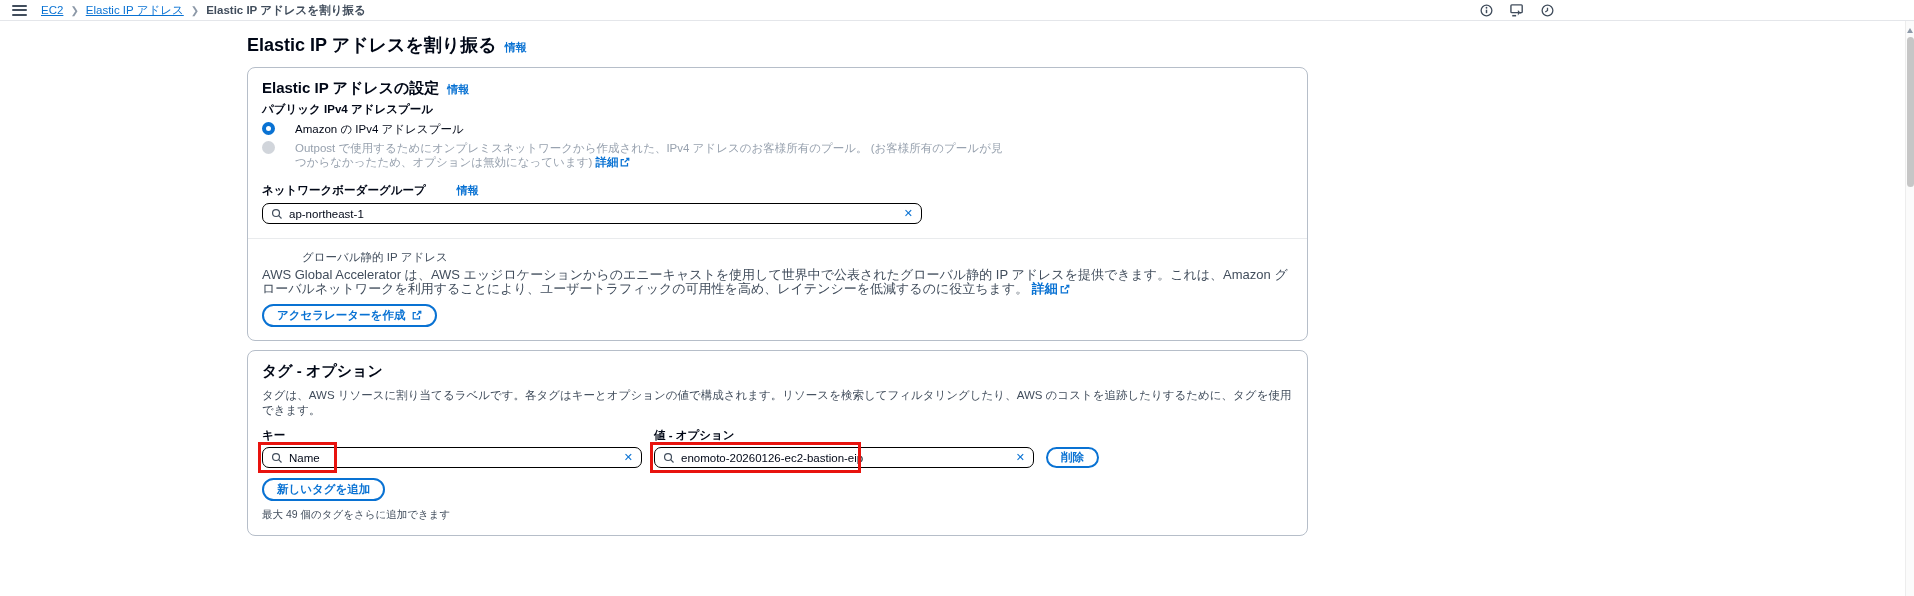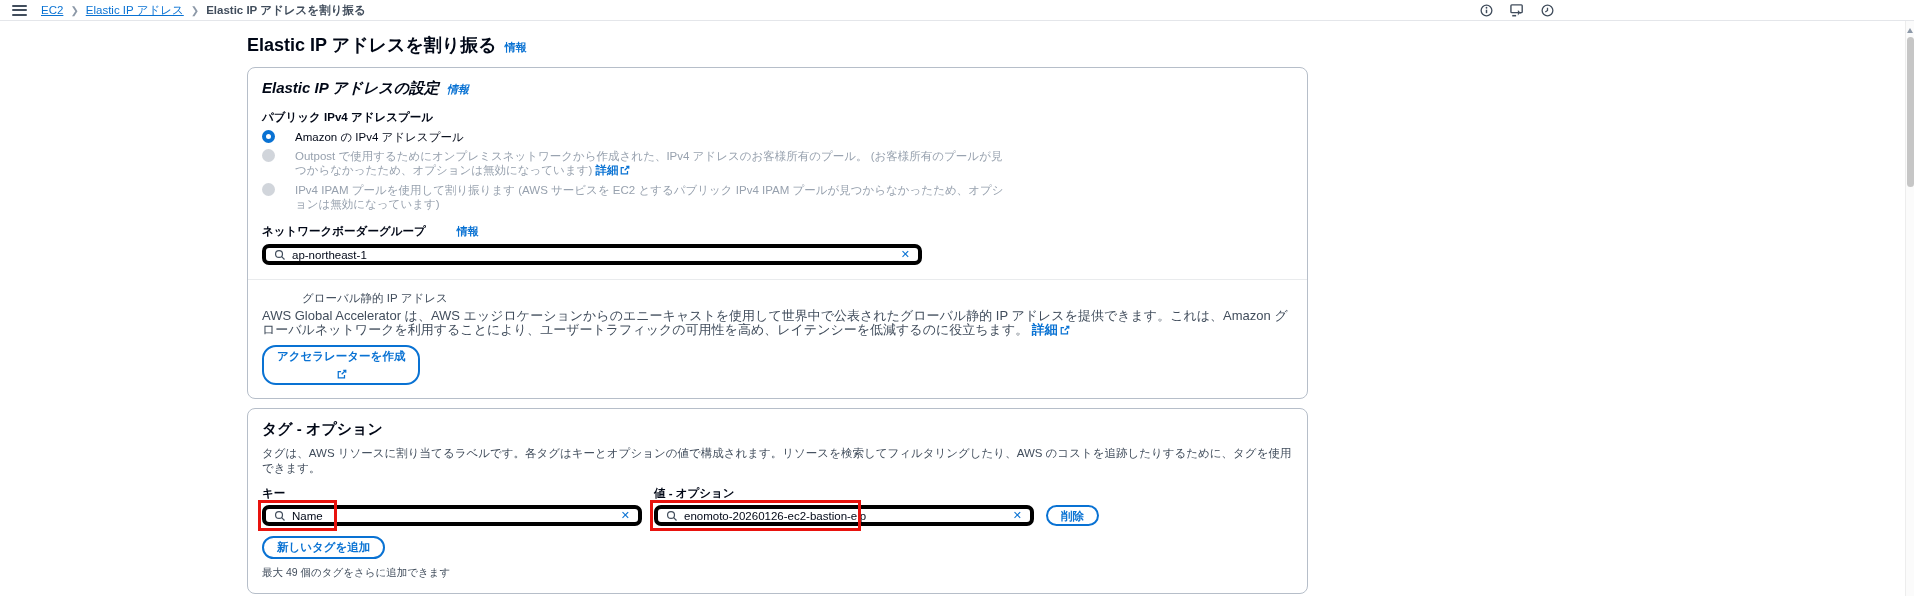--- a/index.html
+++ b/index.html
@@ -23,51 +23,51 @@
     border-bottom:5px solid #8d99a8; margin:7px auto 4px auto; }
   .scroll-thumb { width:7px; margin:0 auto; height:150px; background:#c6c6c6; border-radius:4px; }
 
   
   .content { padding:12px 0 0 247px; width:1555px; }
   .page-title-row { display:flex; align-items:baseline; gap:8px; margin-bottom:10px; }
   .page-title { font-size:18px; font-weight:700; color:#000716; }
   .info-link { color:#0972d3; font-weight:700; font-size:11px; cursor:pointer; }
 
   .card { width:1061px; background:#fff; border:1px solid #b6bec9; border-radius:8px; padding:11px 14px 13px 14px; }
-  .card-title { font-size:15px; font-weight:700; margin-bottom:12px; display:flex; align-items:baseline; gap:8px;font-style:italic; }
+  .card-title { font-size:15px; font-weight:700; margin-bottom:4px; display:flex; align-items:baseline; gap:8px; }
 
   .field-label { font-weight:700; font-size:11.5px; margin-bottom:5px; display:flex; align-items:baseline; gap:6px; }
 
   
   .option-row { display:flex; align-items:flex-start; gap:20px; margin-bottom:5px; }
   .radio { flex:0 0 auto; width:13px; height:13px; border-radius:50%; margin-top:0px; }
   .radio.selected { border:4px solid #0972d3; background:#fff; }
   .radio.disabled { background:#d1d5db; }
   .option-text { font-size:11.5px; line-height:14px; max-width:712px; }
   .option-text.enabled { color:#000716; }
   .option-text.muted { color:#97a1ae; }
   .detail-link { color:#0972d3; font-weight:700; cursor:pointer; white-space:nowrap; }
   .ext-icon { display:inline-block; vertical-align:-1px; margin-left:2px; }
 
   
-  .search-input { display:flex; align-items:center; gap:6px; height:21px; border:4px solid #000000;
+  .search-input { display:flex; align-items:center; gap:6px; height:21px; border:1px solid #000000;
     border-radius:7px; padding:0 8px; background:#fff; position:relative; }
   .search-input input { border:none; outline:none; flex:1 1 auto; font-size:11.5px; color:#000716;
     font-family:"Liberation Sans","DejaVu Sans",sans-serif; background:transparent; }
   .clear-x { color:#0972d3; font-size:11px; font-weight:700; cursor:pointer; line-height:1; }
   .bg-input { width:660px; margin-top:2px; }
 
   .divider { border-top:1px solid #e9ebed; margin:14px -14px 11px -14px; }
 
   .section-sub-title { font-size:11.5px; color:#414d5c; margin-bottom:3px;margin-left:40px; }
   .section-desc { font-size:13px; line-height:13.5px; color:#414d5c; max-width:1036px; }
 
   .pill-btn { display:inline-flex; align-items:center; gap:5px; border:2px solid #0972d3; border-radius:14px;
     color:#0972d3; font-weight:700; font-size:11.5px; padding:2px 13px; background:#fff; cursor:pointer;
-    font-family:"Liberation Sans","DejaVu Sans",sans-serif;flex-direction:column; }
+    font-family:"Liberation Sans","DejaVu Sans",sans-serif; }
   .accel-btn { margin-top:8px; }
 
   
   .tags-card { margin-top:9px; }
   .tags-title { font-size:15px; font-weight:700; margin-bottom:7px; }
   .tags-desc { font-size:11.5px; color:#414d5c; margin-bottom:10px; }
   .tag-grid { display:flex; gap:12px; align-items:flex-end; }
   .tag-col { width:380px; }
   .tag-col-label { font-weight:700; font-size:11.5px; margin-bottom:4px; }
   .tag-input-wrap { position:relative; }
@@ -144,24 +144,20 @@
       <span class="option-text muted">
         <span>Outpost で使用するためにオンプレミスネットワークから作成された、IPv4 アドレスのお客様所有のプール。 (お客様所有のプールが見つからなかったため、オプションは無効になっています)</span>
         <a class="detail-link">詳細</a><span class="ext-icon"><svg width="10" height="10" viewBox="0 0 16 16" fill="none" stroke="#0972d3" stroke-width="2">
               <path d="M10 2h4v4"></path>
               <path d="M14 2L7.5 8.5"></path>
               <path d="M12 9.5V14H2V4h4.5"></path>
             </svg></span>
       </span>
     </div>
 
-    <div class="option-row">
-      <span class="radio disabled"></span>
-      <span class="option-text muted">IPv4 IPAM プールを使用して割り振ります (AWS サービスを EC2 とするパブリック IPv4 IPAM プールが見つからなかったため、オプションは無効になっています)</span>
-    </div>
 
     <div class="field-label" style="margin-top:13px;gap:31px;">
       <span>ネットワークボーダーグループ</span>
       <a class="info-link">情報</a>
     </div>
 
     <div class="search-input bg-input">
       <svg width="12" height="12" viewBox="0 0 16 16">
         <circle cx="6.7" cy="6.7" r="4.6" fill="none" stroke="#414d5c" stroke-width="1.6"></circle>
         <line x1="10.2" y1="10.2" x2="14" y2="14" stroke="#414d5c" stroke-width="1.6"></line>

